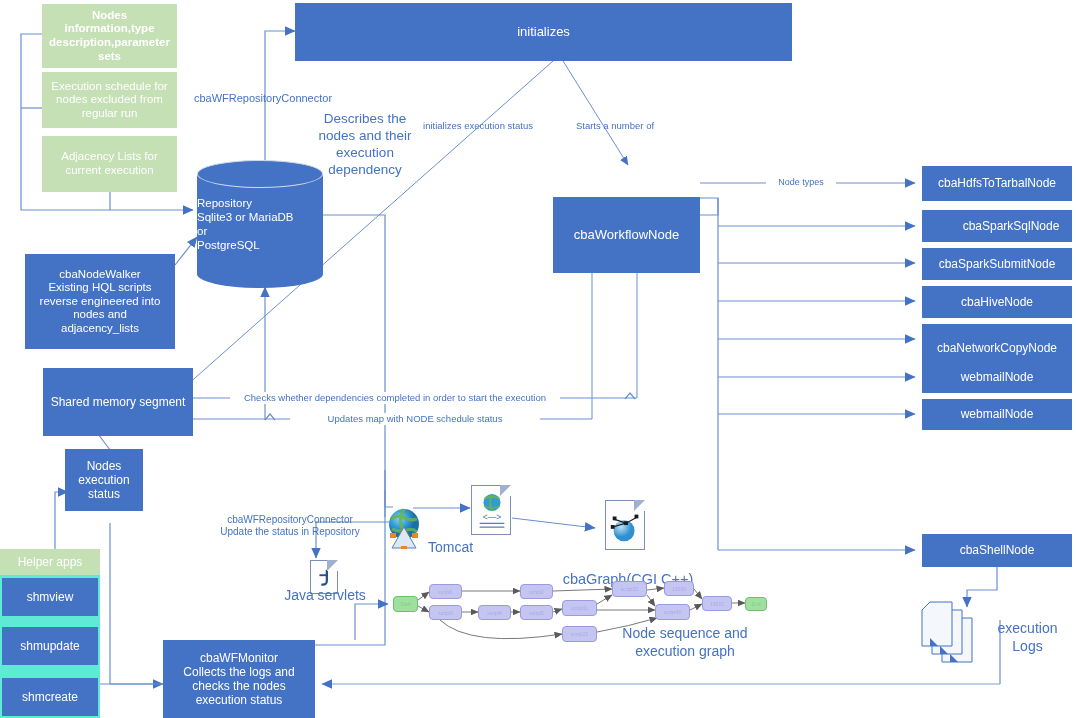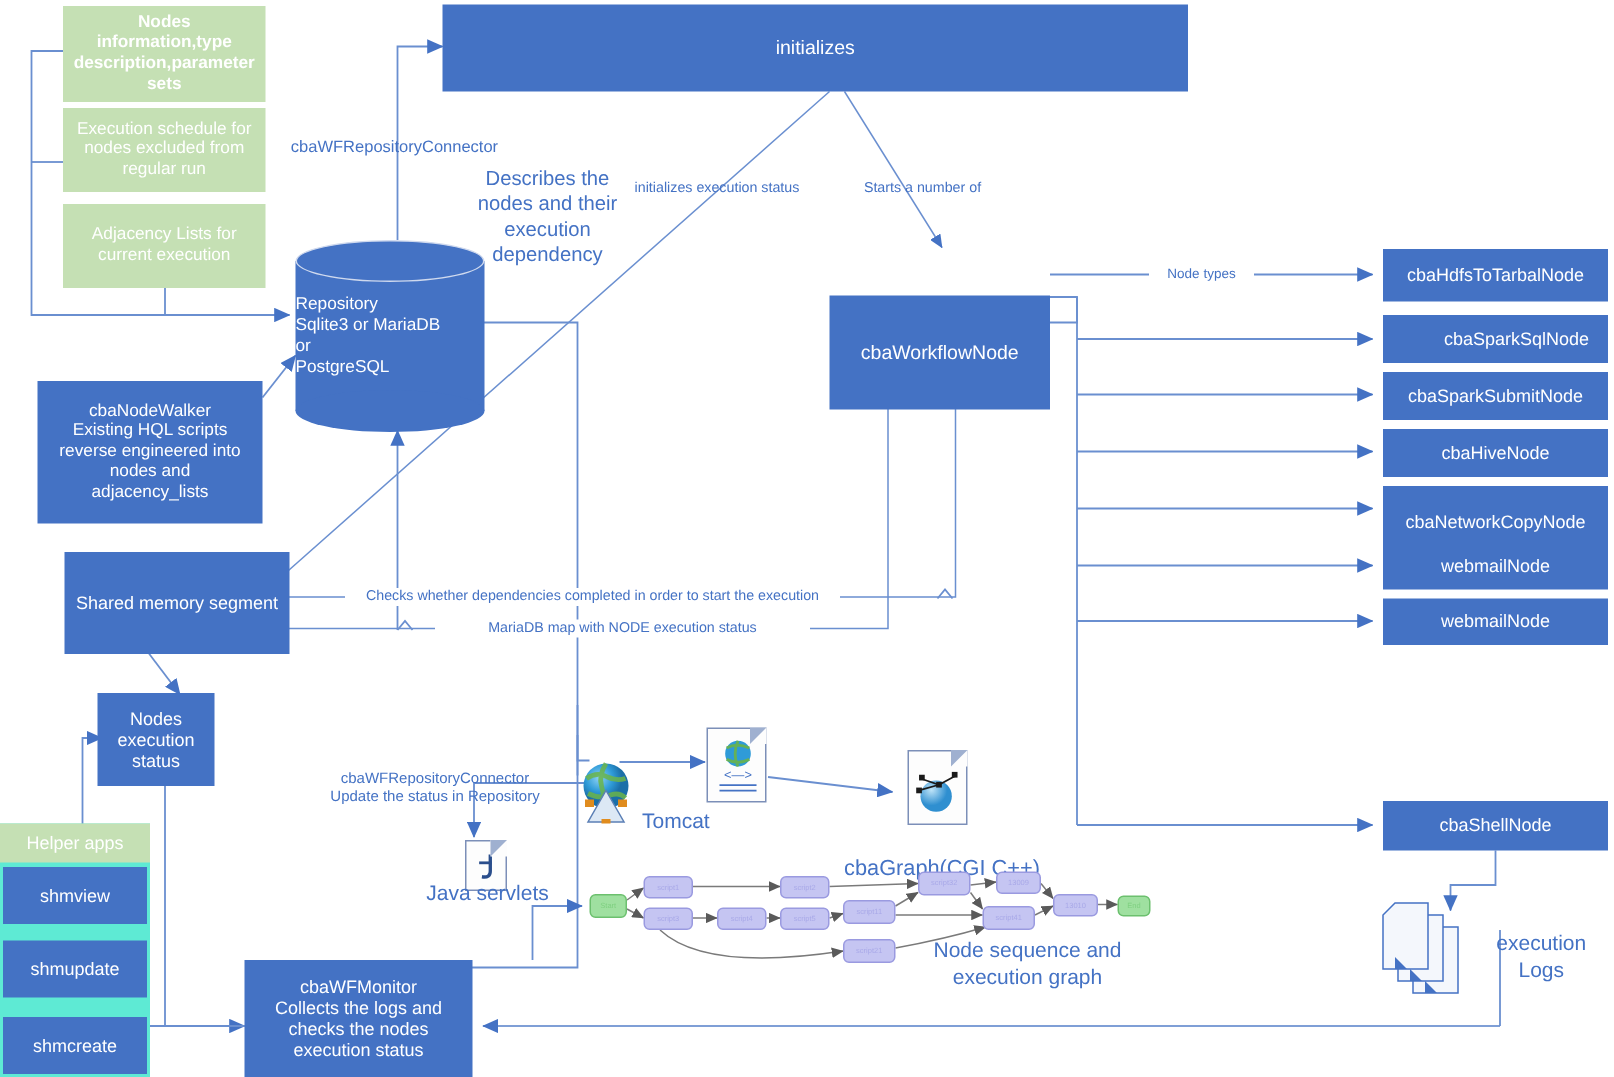--- a/index.html
+++ b/index.html
@@ -155,21 +155,21 @@
 Existing HQL scripts
 reverse engineered into
 nodes and
 adjacency_lists</span>
   </div>
 
   <div class="box blue" style="left:25px;top:368px;width:150px;height:68px;font-size:12px;margin-left:18px;">
     <span>Shared memory segment</span>
   </div>
 
-  <div class="box blue" style="left:65px;top:462px;width:78px;height:62px;font-size:12px;white-space:pre-line;">
+  <div class="box blue" style="left:65px;top:449px;width:78px;height:62px;font-size:12px;white-space:pre-line;">
     <span>Nodes
 execution
 status</span>
   </div>
 
   <div class="helper-panel" style="left:0px;top:549px;width:100px;height:169px;">
     <div class="box green" style="left:0;top:0;width:100px;height:26px;font-size:12px;position:absolute;">
       <span>Helper apps</span>
     </div>
     <div class="box blue" style="left:2px;top:29px;width:96px;height:38px;font-size:12px;">
@@ -227,21 +227,21 @@
   <div class="lbl" style="left:560px;top:120px;width:110px;font-size:9.5px;">
     <span>Starts a number of</span>
   </div>
   <div class="lbl" style="left:766px;top:177px;width:70px;font-size:9px;background:#fff;">
     <span>Node types</span>
   </div>
   <div class="lbl" style="left:230px;top:392px;width:330px;font-size:9.5px;background:#fff;">
     <span>Checks whether dependencies completed in order to start the execution</span>
   </div>
   <div class="lbl" style="left:290px;top:413px;width:250px;font-size:9.5px;background:#fff;">
-    <span>MariaDB map with NODE execution status</span>
+    <span>Updates map with NODE schedule status</span>
   </div>
   <div class="lbl" style="left:190px;top:501px;width:200px;font-size:10px;white-space:pre-line;">
     <span>cbaWFRepositoryConnector
 Update the status in Repository</span>
   </div>
 
   <div style="position:absolute;left:383px;top:505px;width:42px;height:44px;">
     <svg viewBox="0 0 42 44" width="42" height="44">
       <defs>
         <radialGradient id="gl" cx="35%" cy="32%">

